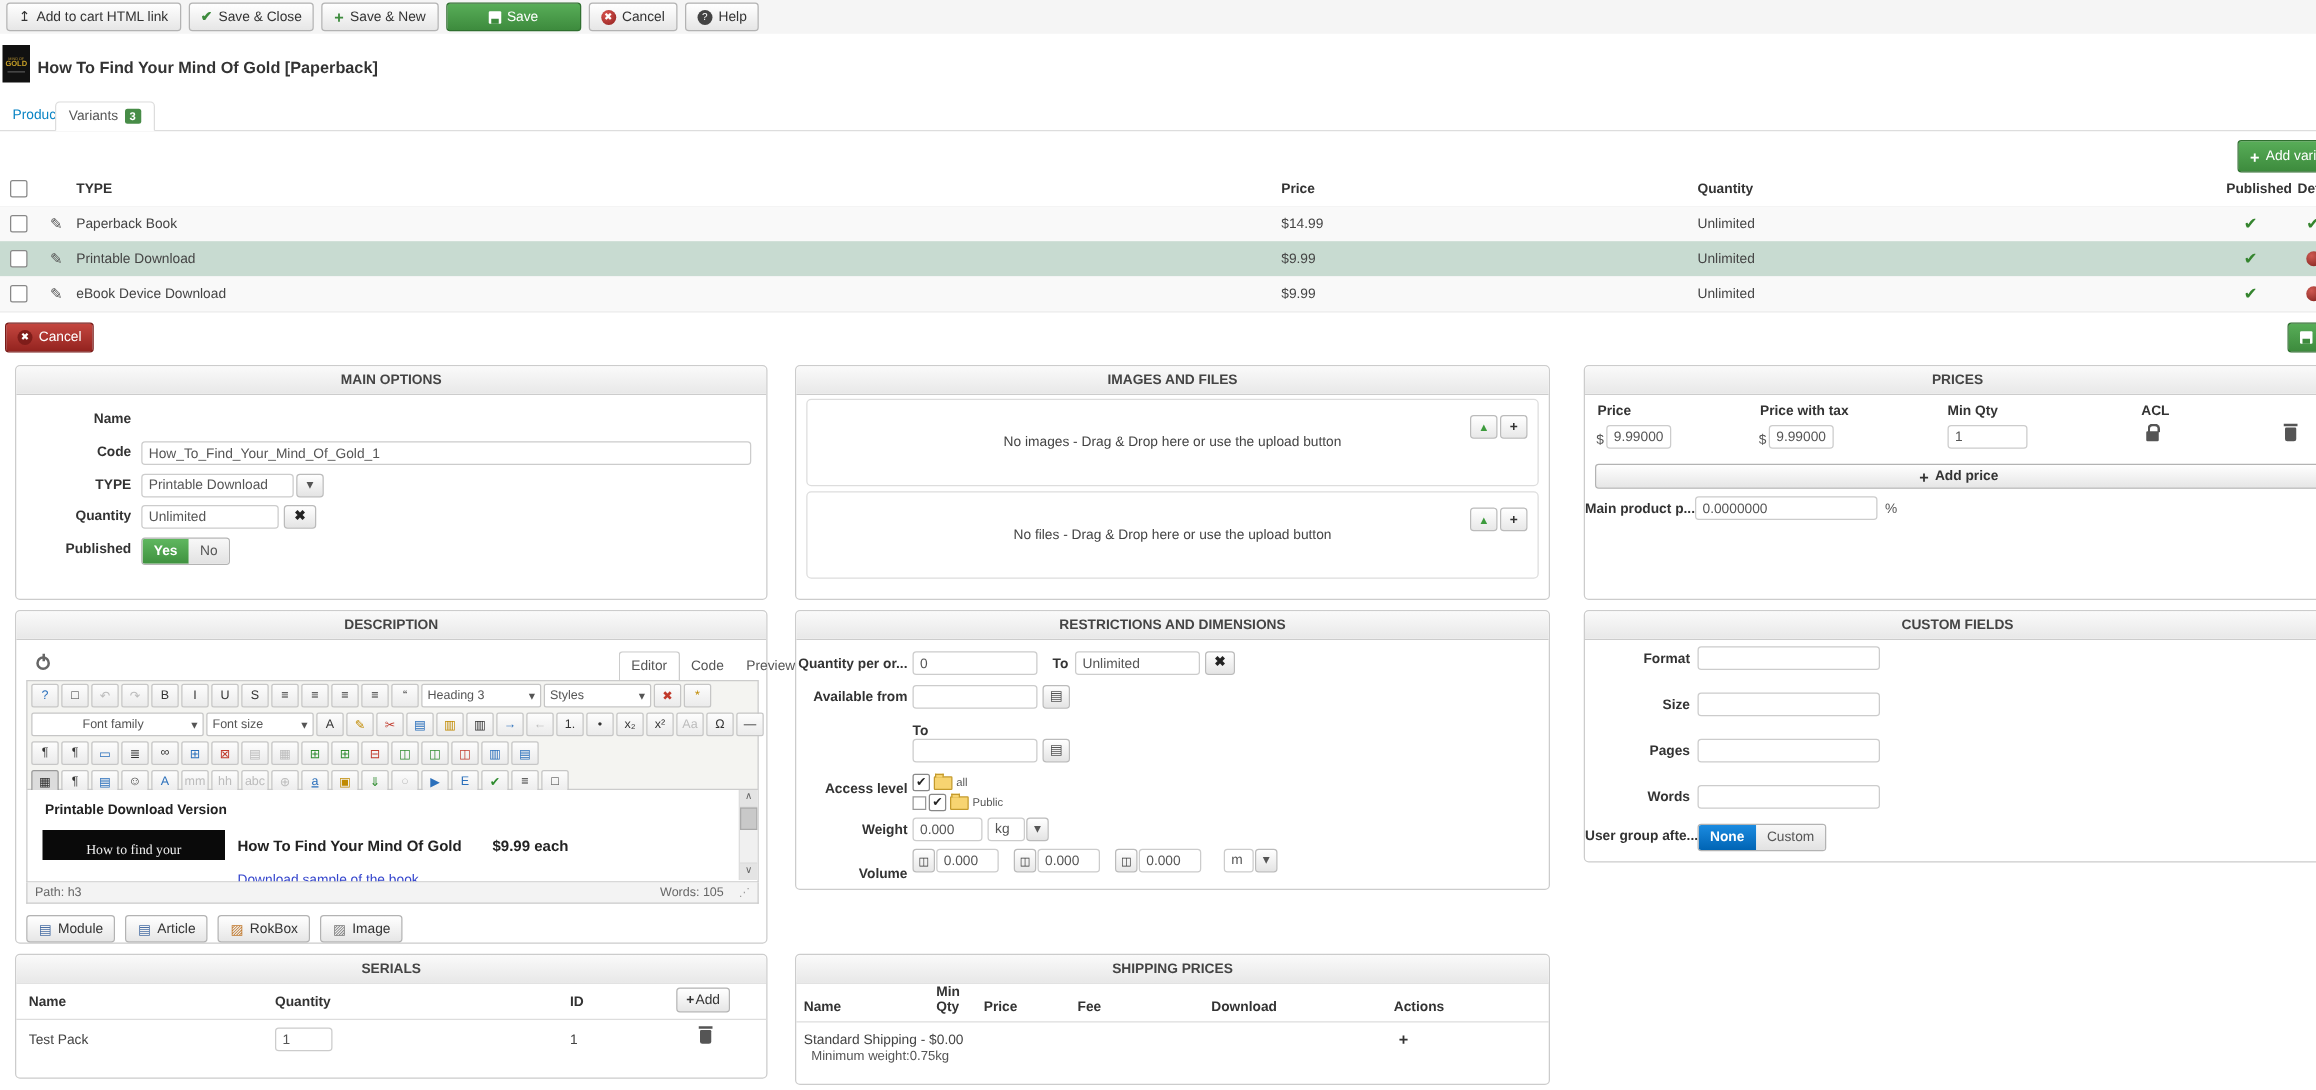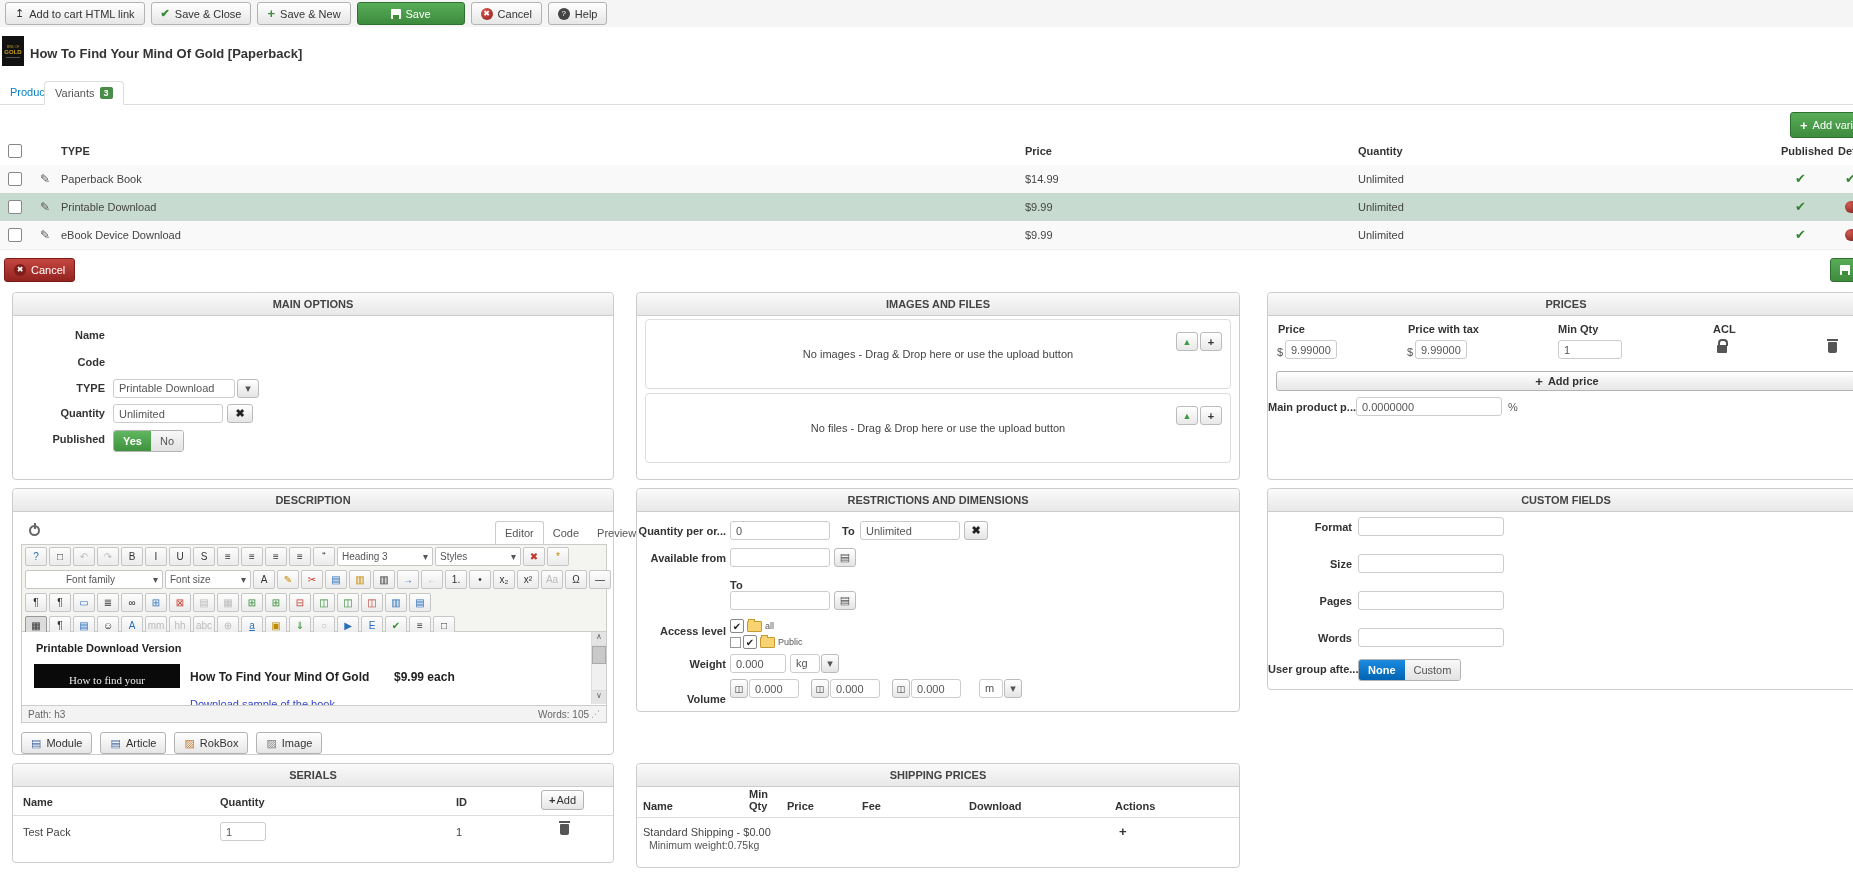--- a/index.html
+++ b/index.html
@@ -179,20 +179,21 @@
   </span>
   <span class="btn btn-green" style="position:absolute;left:1830px;top:258px;height:22px;width:70px;">
     <span class="disk"></span>
 
   </span>
 
   <div class="panel" style="left:12px;top:292px;width:602px;height:188px;">
     <div class="panel-h">MAIN OPTIONS</div>
     <span class="lbl" style="left:0;top:36px;width:92px;">Name</span>
     <span class="lbl" style="left:0;top:63px;width:92px;">Code</span>
+    <input class="inp" style="left: 100px; top: 60px; width: 488px;" value="How_To_Find_Your_Mind_Of_Gold_1">
     <span class="lbl" style="left:0;top:89px;width:92px;">TYPE</span>
     <span class="selbox" style="left:100px;top:86px;width:122px;">Printable Download</span>
     <span class="caret-btn" style="left:224px;top:86px;">▾</span>
     <span class="lbl" style="left:0;top:114px;width:92px;">Quantity</span>
     <input class="inp" style="left: 100px; top: 111px; width: 110px;" value="Unlimited">
     <span class="caret-btn" style="left:214px;top:111px;width:26px;font-weight:bold;color:#222;">✖</span>
     <span class="lbl" style="left:0;top:140px;width:92px;">Published</span>
     <span class="seg" style="left:100px;top:137px;">
       <span class="on-green">Yes</span>
       <span>No</span>
@@ -321,21 +322,21 @@
 
       <div style="position:absolute;right:0;top:0;width:15px;height:72px;background:#f0f0f0;border-left:1px solid #ddd;box-sizing:border-box;">
         <div style="height:13px;text-align:center;font-size:8px;color:#666;border-bottom:1px solid #ddd;background:#e4e4e4;">∧</div>
         <div style="height:18px;background:#c9c9c9;border:1px solid #aaa;box-sizing:border-box;"></div>
         <div style="position:absolute;bottom:0;width:100%;height:13px;text-align:center;font-size:8px;color:#666;border-top:1px solid #ddd;background:#e4e4e4;">∨</div>
       </div>
     </div>
 
     <div style="position:absolute;left:8px;top:217px;width:586px;height:17px;background:#f3f3f3;border:1px solid #ccc;border-top:none;box-sizing:border-box;display:flex;justify-content:space-between;align-items:center;padding:0 6px;font-size:10px;color:#666;">
       <span>Path: h3</span>
-      <span style="display:flex;gap:2px;align-items:center;">
+      <span style="display:flex;gap:12px;align-items:center;">
         <span>Words: 105</span>
         <span style="font-size:9px;color:#999;">⋰</span>
       </span>
     </div>
 
     <div style="position:absolute;left:8px;top:243px;display:flex;gap:8px;">
       <span class="btn" style="height:20px;">
         <span style="color:#4a6fa5;">▤</span>
         <span>Module</span>
       </span>

